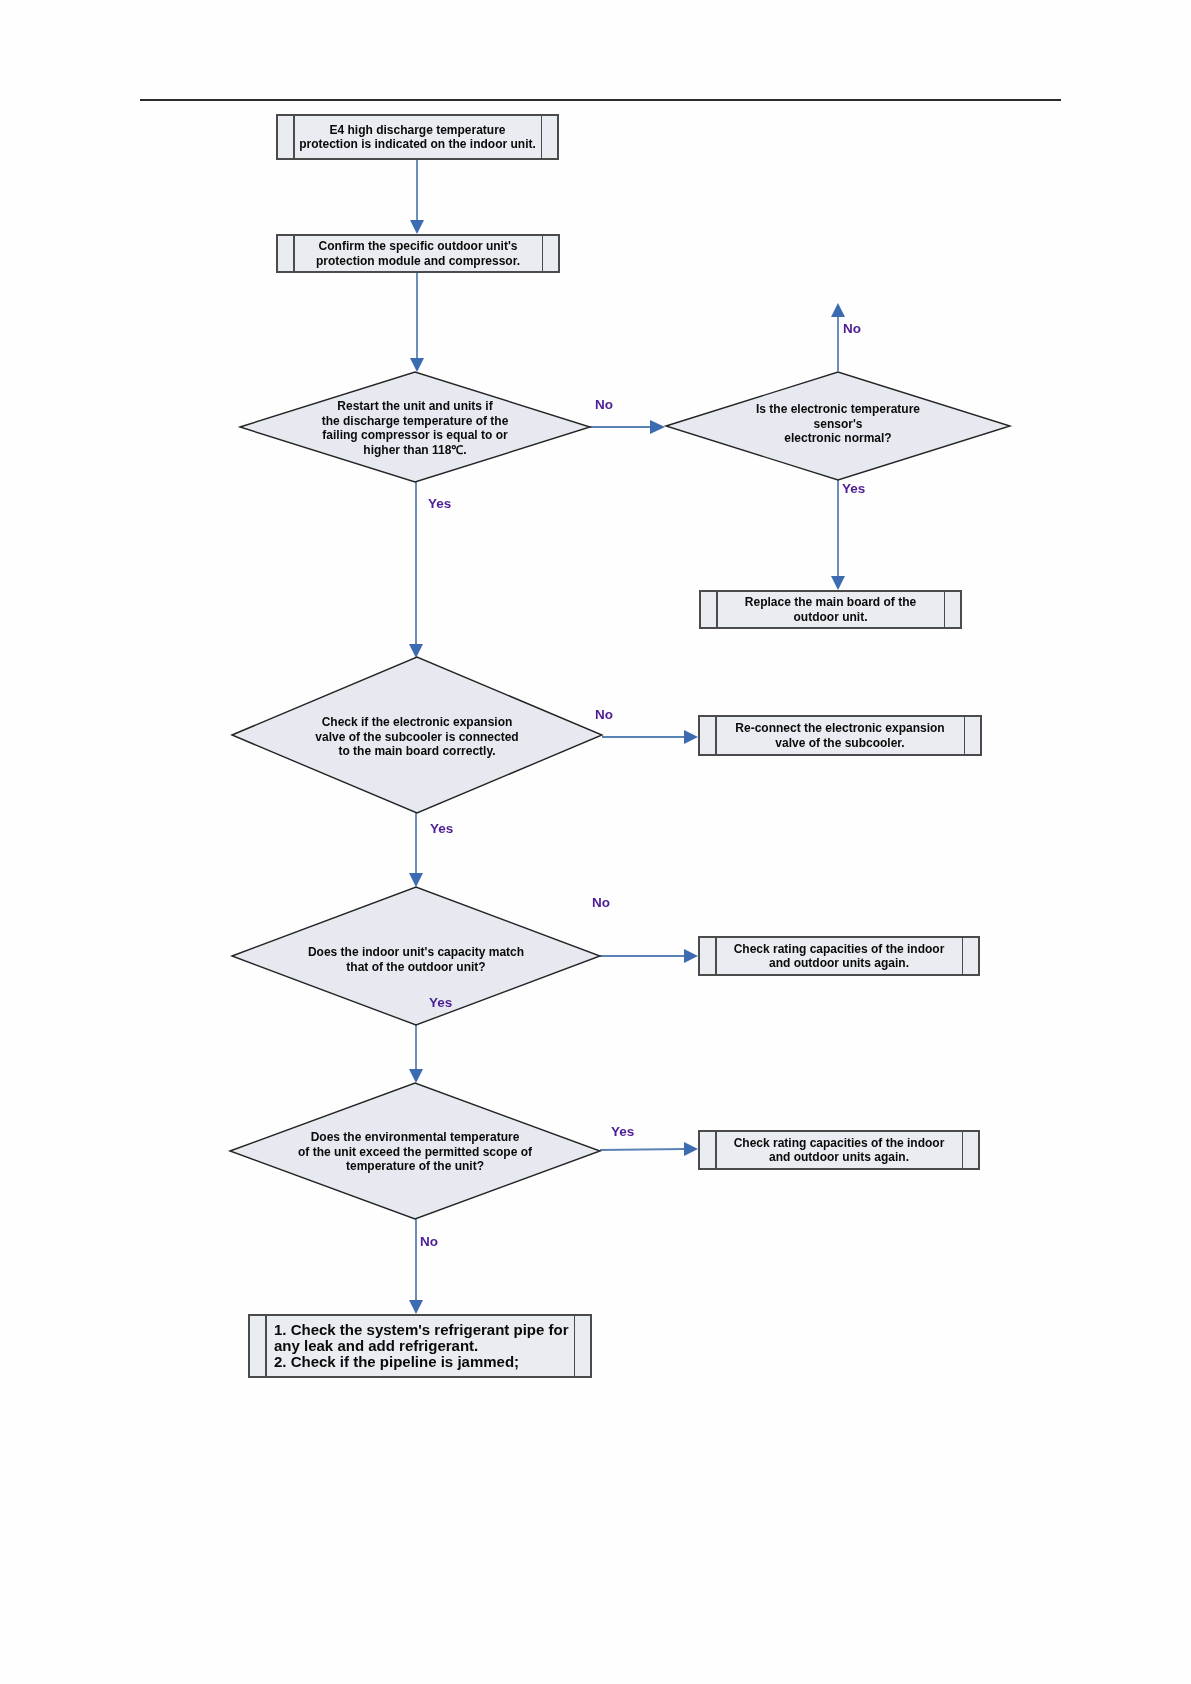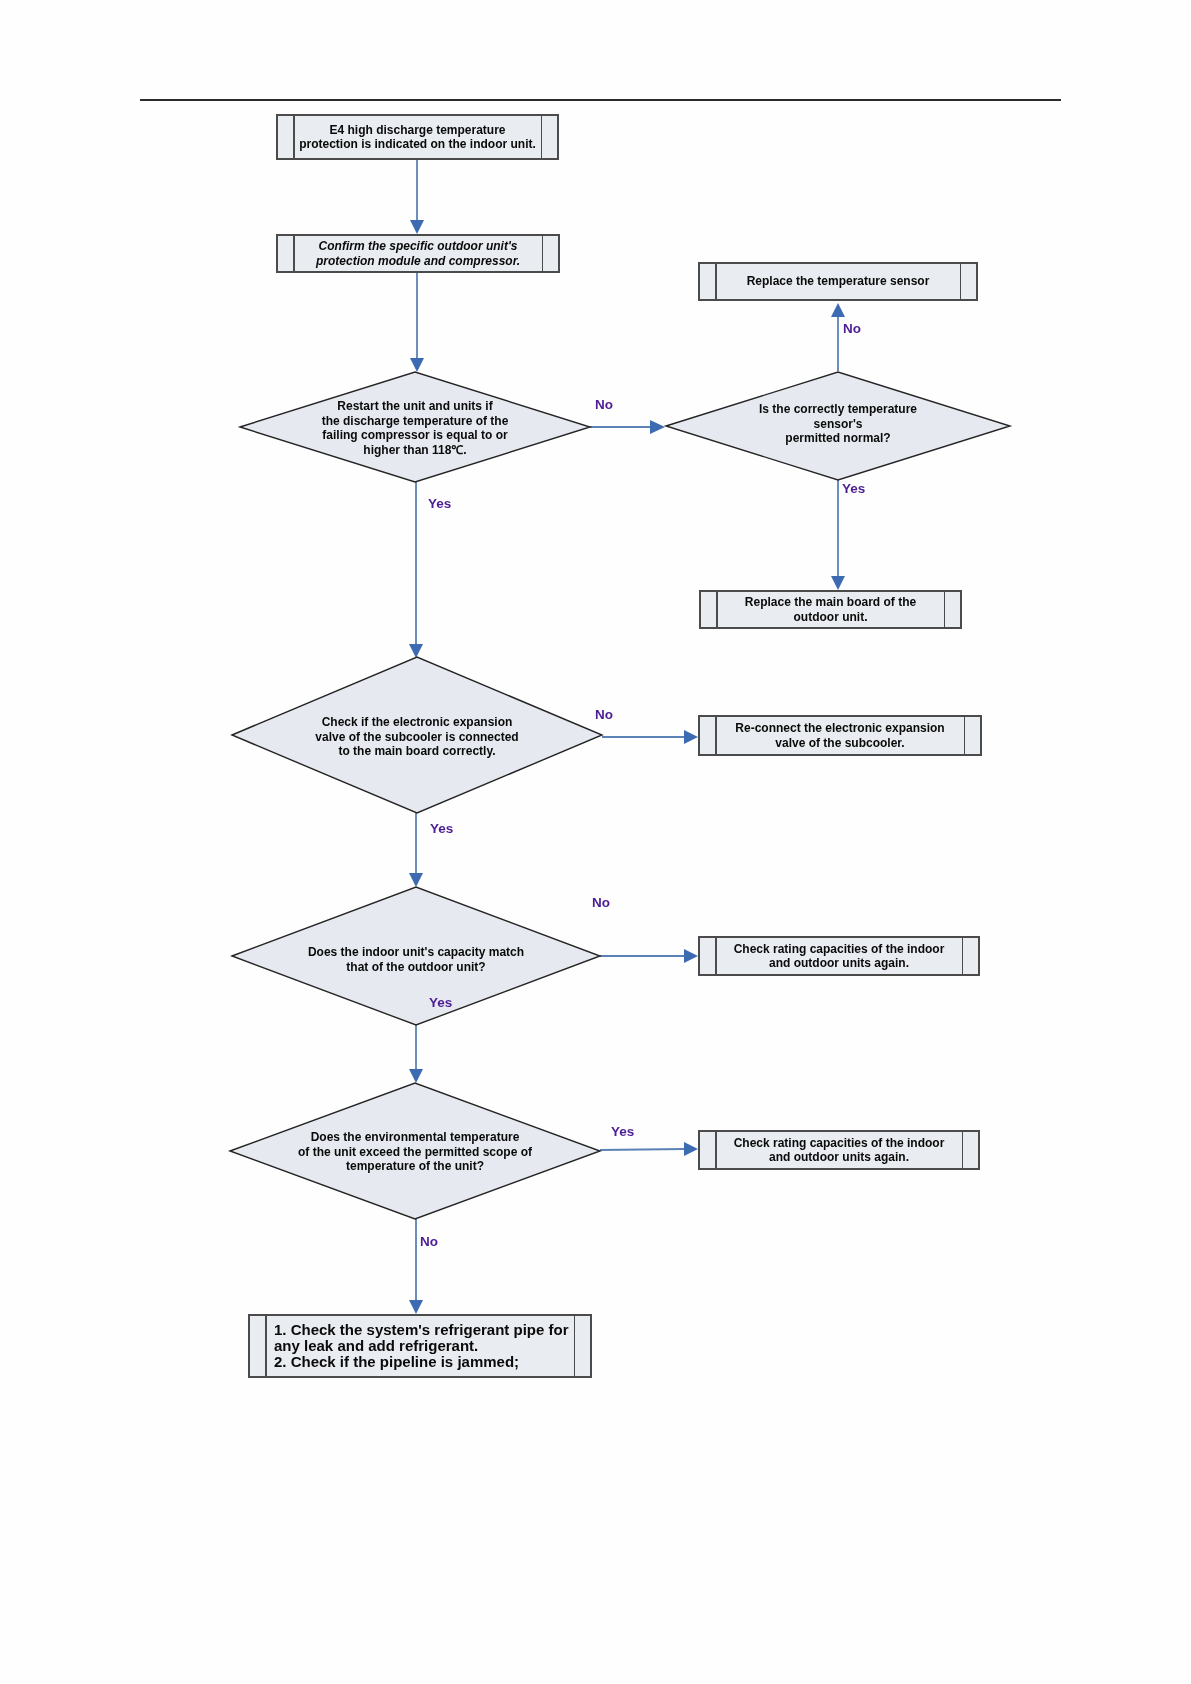--- a/index.html
+++ b/index.html
@@ -129,28 +129,25 @@
       <polygon points="232,956 416,887 600,956 416,1025"></polygon>
       <polygon points="230,1151 415,1083 600,1151 415,1219"></polygon>
     </g>
   </svg>
 
   <div class="node" style="left:276px; top:114px; width:283px; height:46px;">
     <div class="tline">E4 high discharge temperature</div>
     <div class="tline">protection is indicated on the indoor unit.</div>
   </div>
 
-  <div class="node" style="left:276px; top:234px; width:284px; height:39px;font-style:italic;">
+  <div class="node" style="left:276px; top:234px; width:284px; height:39px;">
     <div class="tline">Confirm the specific outdoor unit's</div>
     <div class="tline">protection module and compressor.</div>
   </div>
 
-  <div class="node" style="left:698px; top:262px; width:280px; height:39px;">
-    <div class="tline">Replace the temperature sensor</div>
-  </div>
 
   <div class="node" style="left:699px; top:590px; width:263px; height:39px;">
     <div class="tline">Replace the main board of the</div>
     <div class="tline">outdoor unit.</div>
   </div>
 
   <div class="node" style="left:698px; top:715px; width:284px; height:41px;">
     <div class="tline">Re-connect the electronic expansion</div>
     <div class="tline">valve of the subcooler.</div>
   </div>
@@ -172,23 +169,23 @@
   </div>
 
   <div class="dtext" style="left:415px; top:428px;">
     <div class="tline">Restart the unit and units if</div>
     <div class="tline">the discharge temperature of the</div>
     <div class="tline">failing compressor is equal to or</div>
     <div class="tline">higher than 118℃.</div>
   </div>
 
   <div class="dtext" style="left:838px; top:424px;">
-    <div class="tline">Is the correctly temperature</div>
+    <div class="tline">Is the electronic temperature</div>
     <div class="tline">sensor's</div>
-    <div class="tline">permitted normal?</div>
+    <div class="tline">electronic normal?</div>
   </div>
 
   <div class="dtext" style="left:417px; top:737px;">
     <div class="tline">Check if the electronic expansion</div>
     <div class="tline">valve of the subcooler is connected</div>
     <div class="tline">to the main board correctly.</div>
   </div>
 
   <div class="dtext" style="left:416px; top:959px;">
     <div class="tline">Does the indoor unit's capacity match</div>

